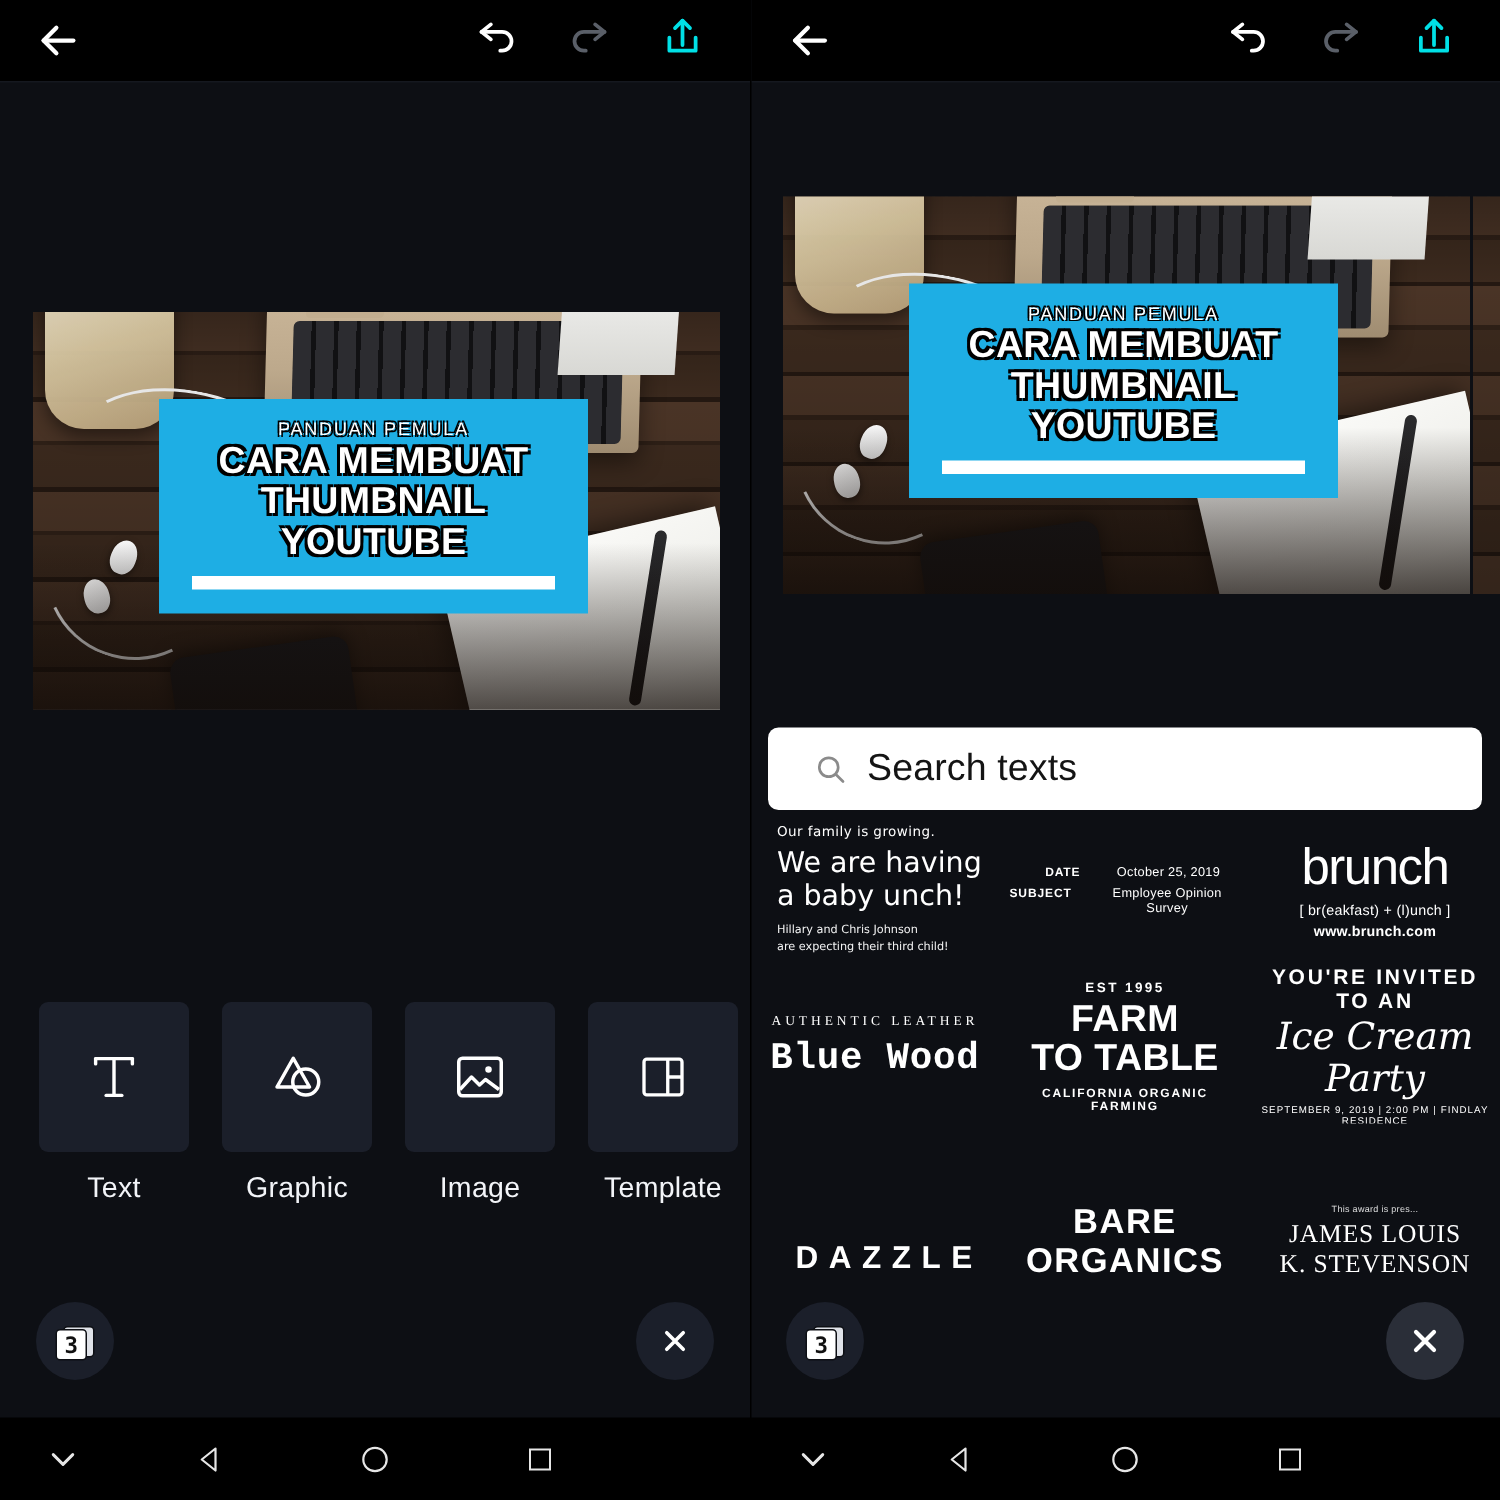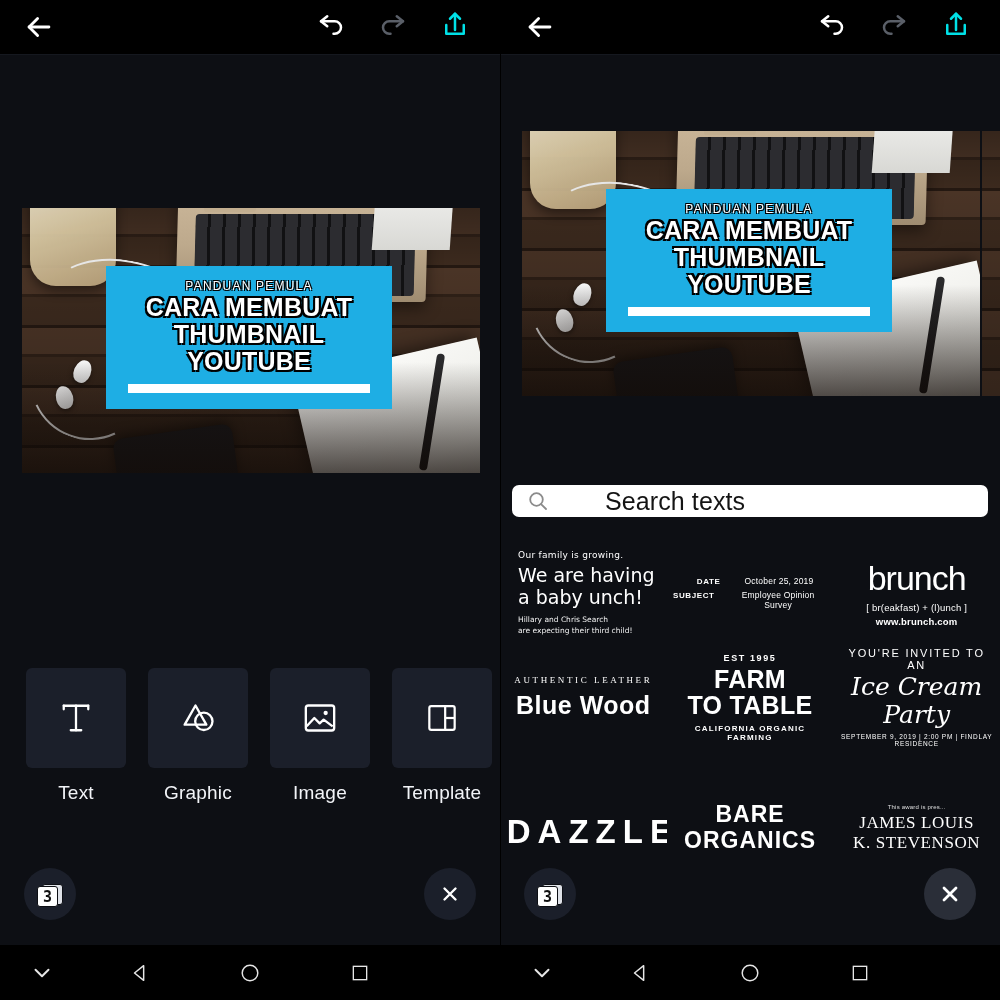--- a/index.html
+++ b/index.html
@@ -173,24 +173,23 @@
   .layers-badge .c2 { left: 0px;  top: 5px; }
   .layers-badge .num {
     position: absolute; left: 0px; top: 5px; width: 21px; height: 21px;
     color: #111; font-size: 15px; font-weight: 700;
     display: flex; align-items: center; justify-content: center;
     font-family: "DejaVu Sans Mono", monospace;
   }
 
   
   .searchbar {
-    position: absolute; left: 512px; top: 485px; width: 476px; height: 32px;
+    position: absolute; left: 512px; top: 485px; width: 476px; height: 55px;
     background: #fff; border-radius: 7px; display: flex; align-items: center;
-    padding: 0 14px;
-    gap: 43px;
+    padding: 0 30px;
   }
   .searchbar .ph {
     margin-left: 12px; color: #141414; font-size: 25px; letter-spacing: .1px;
   }
 
   
   .tmpl-grid {
     position: absolute; left: 500px; top: 541px; width: 500px; height: 410px;
     display: grid; grid-template-columns: repeat(3, 1fr);
     grid-template-rows: 104px 104px 104px 104px;
@@ -209,31 +208,31 @@
 
   .kv-row { display: flex; align-items: baseline; gap: 14px; margin: 2px 0; }
   .kv-k { font-size: 8px; font-weight: 700; letter-spacing: .6px; width: 44px; }
   .kv-v { font-size: 8.5px; letter-spacing: .2px; }
 
   .brunch { font-size: 34px; font-weight: 400; letter-spacing: -1px; line-height: 36px; }
   .brunch-sub { font-size: 9.5px; margin-top: 6px; letter-spacing: .2px; }
   .brunch-url { font-size: 9.5px; font-weight: 700; margin-top: 3px; letter-spacing: .2px; }
 
   .ser-kicker { font-family: "Liberation Serif", serif; font-size: 9px; letter-spacing: 2.6px; }
-  .ser-title  { font-family: Liberation Sans, sans-serif; font-size: 25px; font-weight: 700; margin-top: 6px; letter-spacing: .5px; }
+  .ser-title  { font-family: Liberation Mono, monospace; font-size: 25px; font-weight: 700; margin-top: 6px; letter-spacing: .5px; }
 
   .farm-est { font-size: 9px; font-weight: 700; letter-spacing: 1.6px; }
   .farm-big { font-size: 25px; font-weight: 700; line-height: 26px; letter-spacing: .3px; margin-top: 3px; }
   .farm-sub { font-size: 8px; font-weight: 700; letter-spacing: 1.2px; margin-top: 6px; }
 
-  .inv-kicker { font-size: 11px; font-weight: 400; letter-spacing: 1.8px; }
+  .inv-kicker { font-size: 14px; font-weight: 700; letter-spacing: 1.8px; }
   .inv-script { font-family: "DejaVu Serif", serif; font-style: italic; font-size: 25px; line-height:28px; margin-top: 2px; }
   .inv-sub { font-size: 6.5px; letter-spacing: .7px; margin-top: 4px; }
 
-  .dazzle { font-size: 33px; font-weight: 700; letter-spacing: 7px; margin-left: 19px; }
+  .dazzle { font-size: 21px; font-weight: 700; letter-spacing: 7px; margin-left: 19px; }
   .bare   { font-size: 23px; font-weight: 700; line-height: 26px; letter-spacing: 1px; }
   .award-xs { font-size: 6px; letter-spacing:.2px; opacity:.85; }
   .award-nm { font-family: "Liberation Serif", serif; font-size: 17px; line-height: 20px; letter-spacing: .6px; margin-top: 3px; }
 
   
   .navbar {
     position: absolute; left: 0; bottom: 0; width: 1000px; height: 55px;
     background: #000;
   }
   .navhalf { position: absolute; top: 0; width: 500px; height: 55px; }
@@ -455,21 +454,21 @@
     </span>
     <span class="ph">Search texts</span>
   </div>
 
   <div class="tmpl-grid">
 
     <div class="tmpl left-align">
       <div class="t-hand-s">Our family is growing.</div>
       <div class="t-hand-l" style="margin-top:4px">We are having</div>
       <div class="t-hand-l">a baby unch!</div>
-      <div class="t-hand-xs" style="margin-top:6px">Hillary and Chris Search</div>
+      <div class="t-hand-xs" style="margin-top:6px">Hillary and Chris Johnson</div>
       <div class="t-hand-xs">are expecting their third child!</div>
     </div>
 
     <div class="tmpl">
       <div class="kv-row">
         <span class="kv-k">DATE</span>
         <span class="kv-v">October 25, 2019</span>
       </div>
       <div class="kv-row">
         <span class="kv-k">SUBJECT</span>

